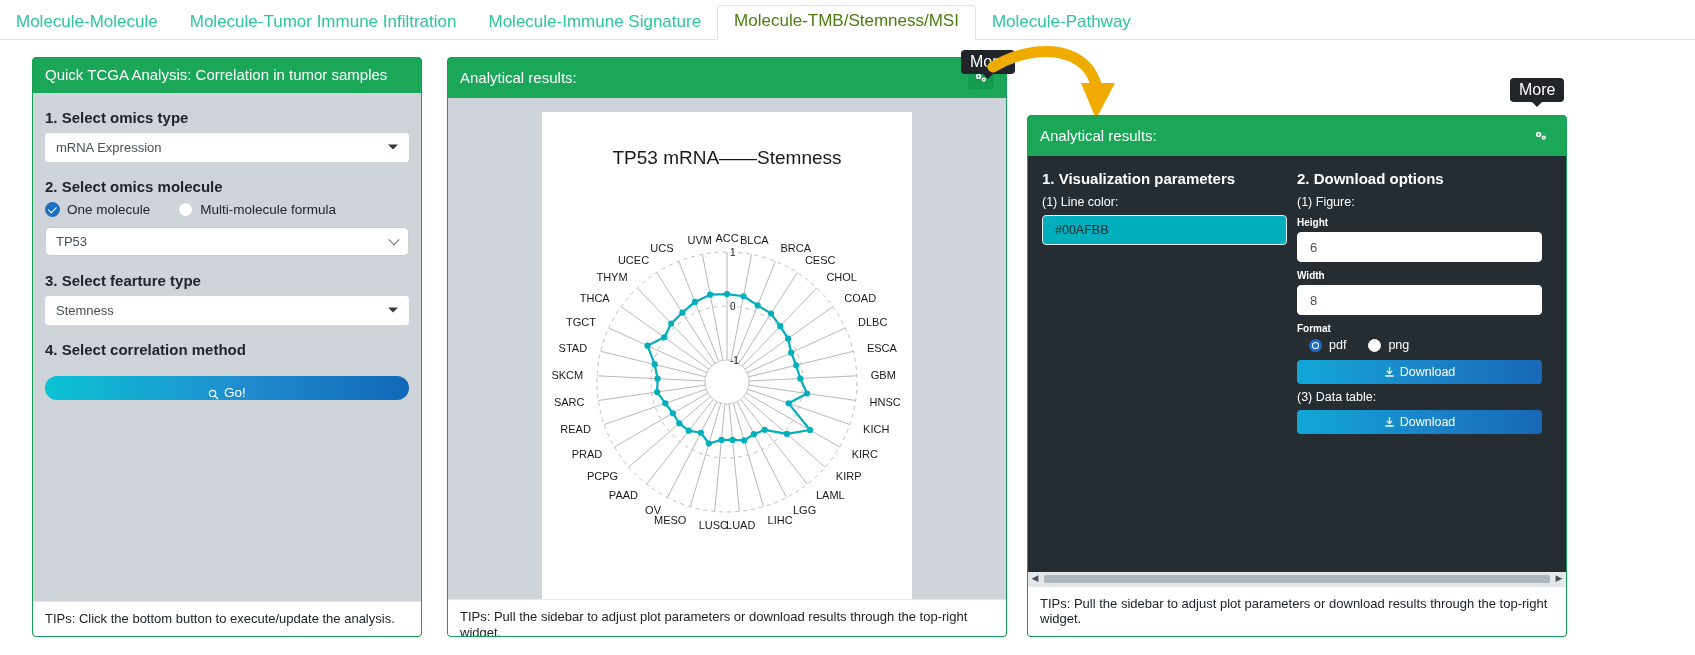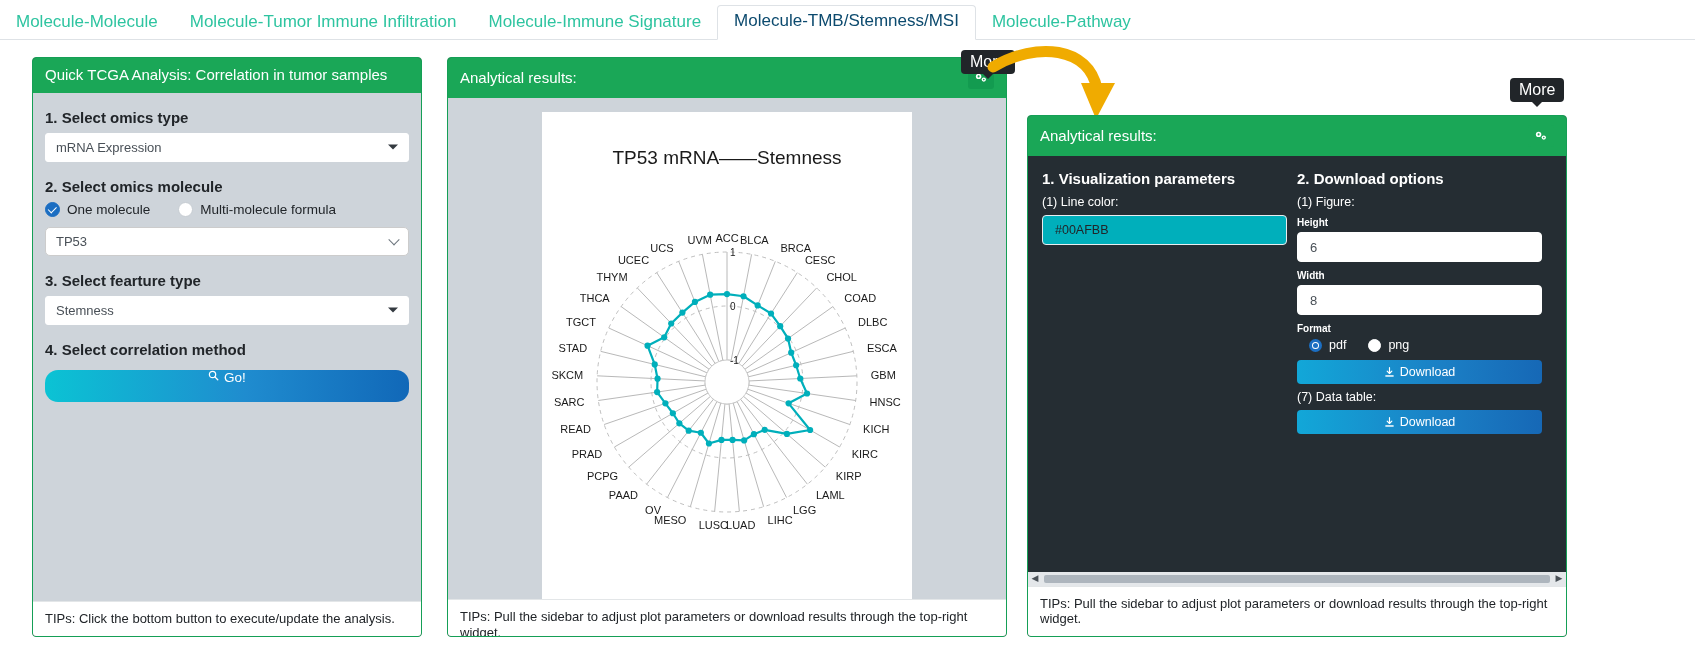--- a/index.html
+++ b/index.html
@@ -16,21 +16,21 @@
   .navbar {
     position:absolute; left:0; top:0; width:1695px; height:40px;
     border-bottom:1px solid #dee2e6; background:#fff;
     display:flex; align-items:flex-end;
   }
   .nav-tab {
     font-size:17px; color:#2ec4a0; padding:6px 16px 9px 16px;
     white-space:nowrap; cursor:pointer; line-height:1;
   }
   .nav-tab.active {
-    color:#0c4a6e; background:#fff;
+    color:#4d7c0f; background:#fff;
     border:1px solid #dee2e6; border-bottom:1px solid #fff;
     border-radius:4px 4px 0 0; margin-bottom:-1px;
     padding:6px 16px 10px 16px;
   }
 
   .content {
     position:absolute; left:0; top:41px; width:1695px; height:614px;
     background:#fff;
   }
 
@@ -75,23 +75,23 @@
   .radio {
     width:15px;height:15px;border-radius:50%;background:#fff;border:1px solid #c6ccd2;
     display:inline-flex;align-items:center;justify-content:center;flex:0 0 auto;
   }
   .radio.on { background:#1b6ec2; border-color:#1b6ec2; }
   .radio.on::after {
     content:""; width:7px;height:4px;border-left:1.8px solid #fff;border-bottom:1.8px solid #fff;
     transform:rotate(-45deg) translate(0px,-1px);
   }
   .go-btn {
-    margin-top:12px; height:32px; border-radius:13px; color:#fff; font-size:13.5px;
+    margin-top:18px; height:24px; border-radius:13px; color:#fff; font-size:13.5px;
     background:linear-gradient(90deg,#0bc3d4 0%, #1f8ccf 55%, #1168b8 100%);
-    display:flex; align-items:flex-start; justify-content:center; gap:5px; cursor:pointer;
+    display:flex; align-items:flex-end; justify-content:center; gap:5px; cursor:pointer;
     border:none;
   }
 
   
   #mid-card { left:447px; top:16px; width:560px; height:580px; }
   #mid-card .card-body { padding:0; display:flex; align-items:flex-end; justify-content:center; }
   .plot-area { background:#fff; width:370px; height:487px; margin-top:14px; }
   .widget-btn {
     width:26px;height:22px;border-radius:3px;background:#1aa757;
     display:flex;align-items:center;justify-content:center;cursor:pointer;
@@ -397,21 +397,21 @@
             </div>
 
             <div class="dl-btn">
               <svg width="11" height="11" viewBox="0 0 16 16">
                 <path d="M8 1 L8 9 M4.6 6 L8 9.4 L11.4 6" stroke="#fff" stroke-width="1.7" fill="none" stroke-linecap="round" stroke-linejoin="round"></path>
                 <rect x="2" y="12" width="12" height="2.1" fill="#fff"></rect>
               </svg>
               <span>Download</span>
             </div>
 
-            <div class="dark-sub">(7) Data table:</div>
+            <div class="dark-sub">(3) Data table:</div>
             <div class="dl-btn">
               <svg width="11" height="11" viewBox="0 0 16 16">
                 <path d="M8 1 L8 9 M4.6 6 L8 9.4 L11.4 6" stroke="#fff" stroke-width="1.7" fill="none" stroke-linecap="round" stroke-linejoin="round"></path>
                 <rect x="2" y="12" width="12" height="2.1" fill="#fff"></rect>
               </svg>
               <span>Download</span>
             </div>
           </div>
 
           <div class="hscroll">

